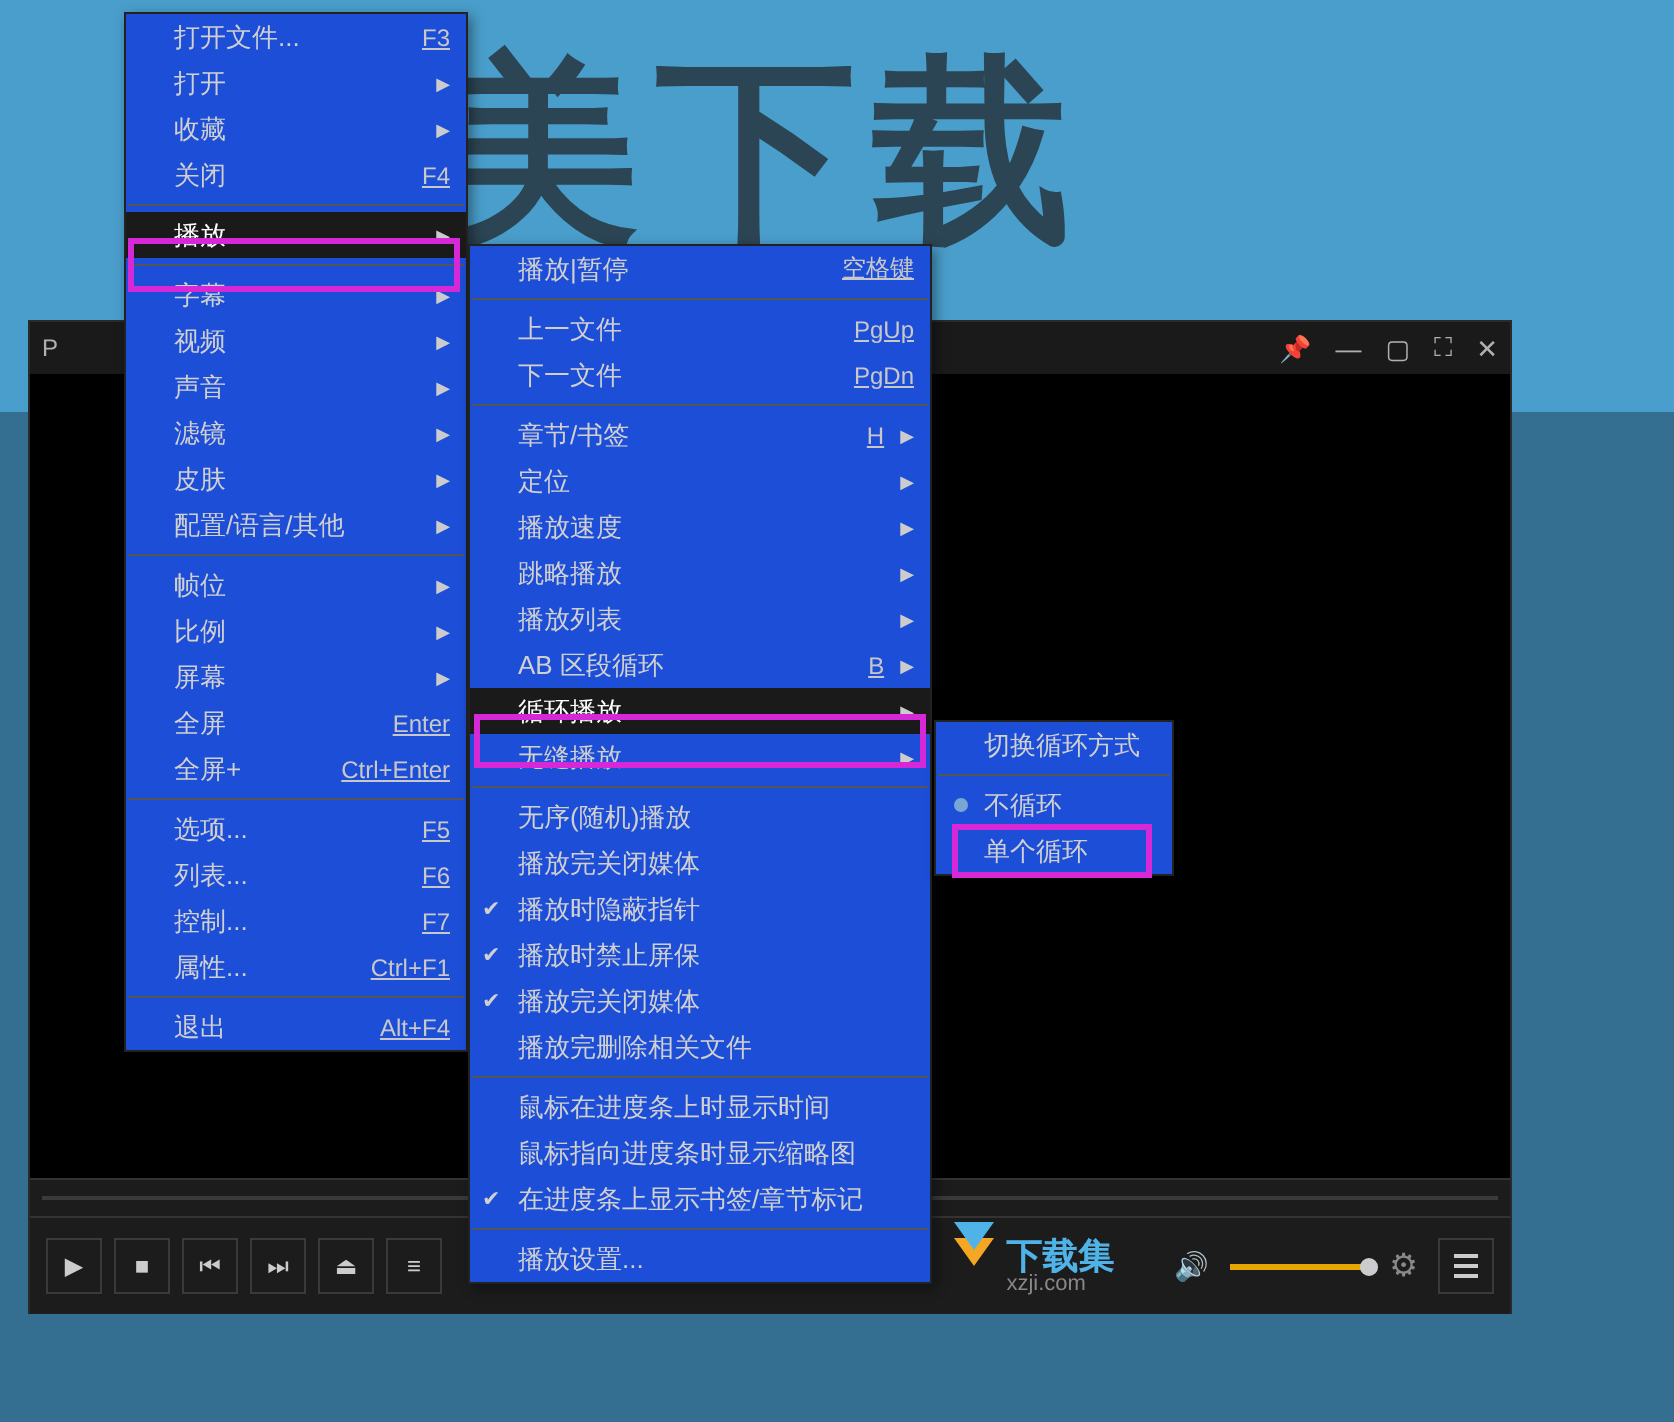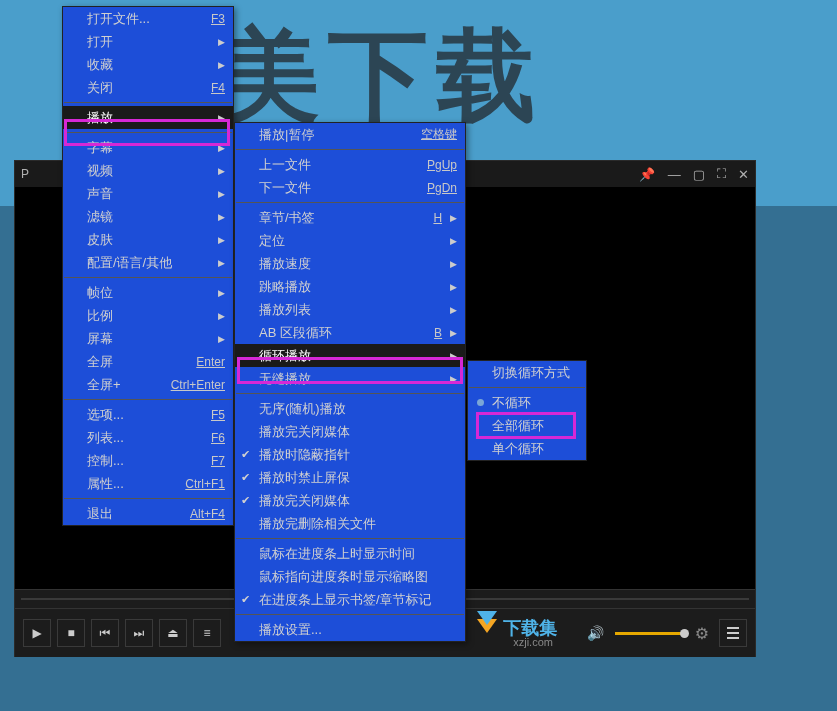--- a/index.html
+++ b/index.html
@@ -105,21 +105,21 @@
   .logo-arrow::before{
     content:"";
     position:absolute;
     top:-22px; left:-10px;
     width:0; height:0;
     border-left:10px solid transparent;
     border-right:10px solid transparent;
     border-top:14px solid #4fb3e8;
   }
   .logo-text { line-height:1; }
-  .logo-text .sub { font-size:11px; color:#888; font-weight:normal; display:block;margin-left:10px;}
+  .logo-text .sub { font-size:11px; color:#888; font-weight:normal; display:block;}
   
   
   .menu {
     position: absolute;
     background: #1d4ed8;
     color: #d0d0d0;
     font-size: 13px;
     border: 1px solid #222;
     box-shadow: 2px 2px 6px rgba(0,0,0,0.4);
     z-index: 10;
@@ -382,22 +382,19 @@
 <div id="menu3" class="menu">
     <div class="menu-item">
       <span>切换循环方式</span>
     </div>
     <div class="menu-sep"></div>
     <div class="menu-item">
       <span class="radio"></span>
       <span>不循环</span>
     </div>
     <div class="menu-item">
-      <span>全部循环</span>
-    </div>
-    <div class="menu-item">
       <span>单个循环</span>
     </div>
   </div>
 
 <div class="hl-box" id="hb1" style="top: 119px; left: 64px; width: 166px; height: 27px;"></div>
 <div class="hl-box" id="hb2" style="top: 357px; left: 237px; width: 226px; height: 27px;"></div>
 <div class="hl-box" id="hb3" style="top: 412px; left: 476px; width: 100px; height: 27px;"></div>
 
 </body></html>

